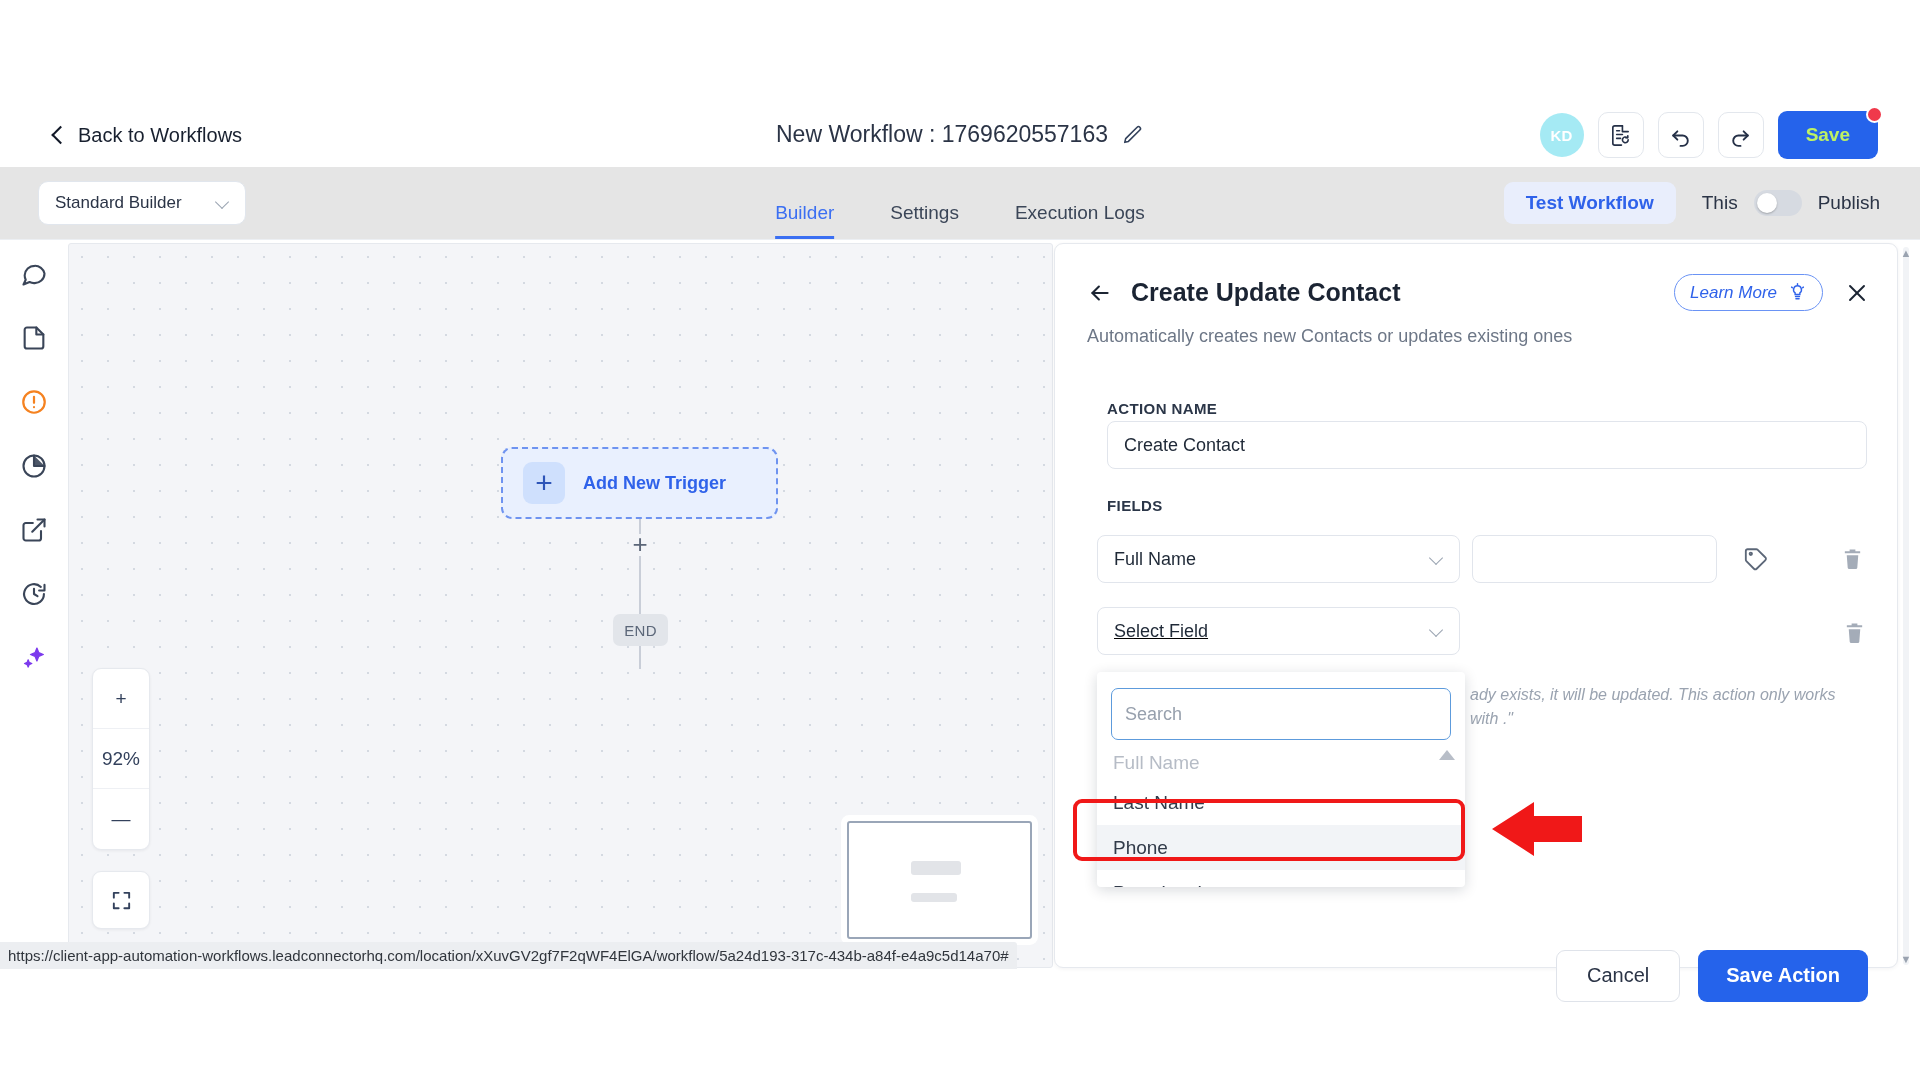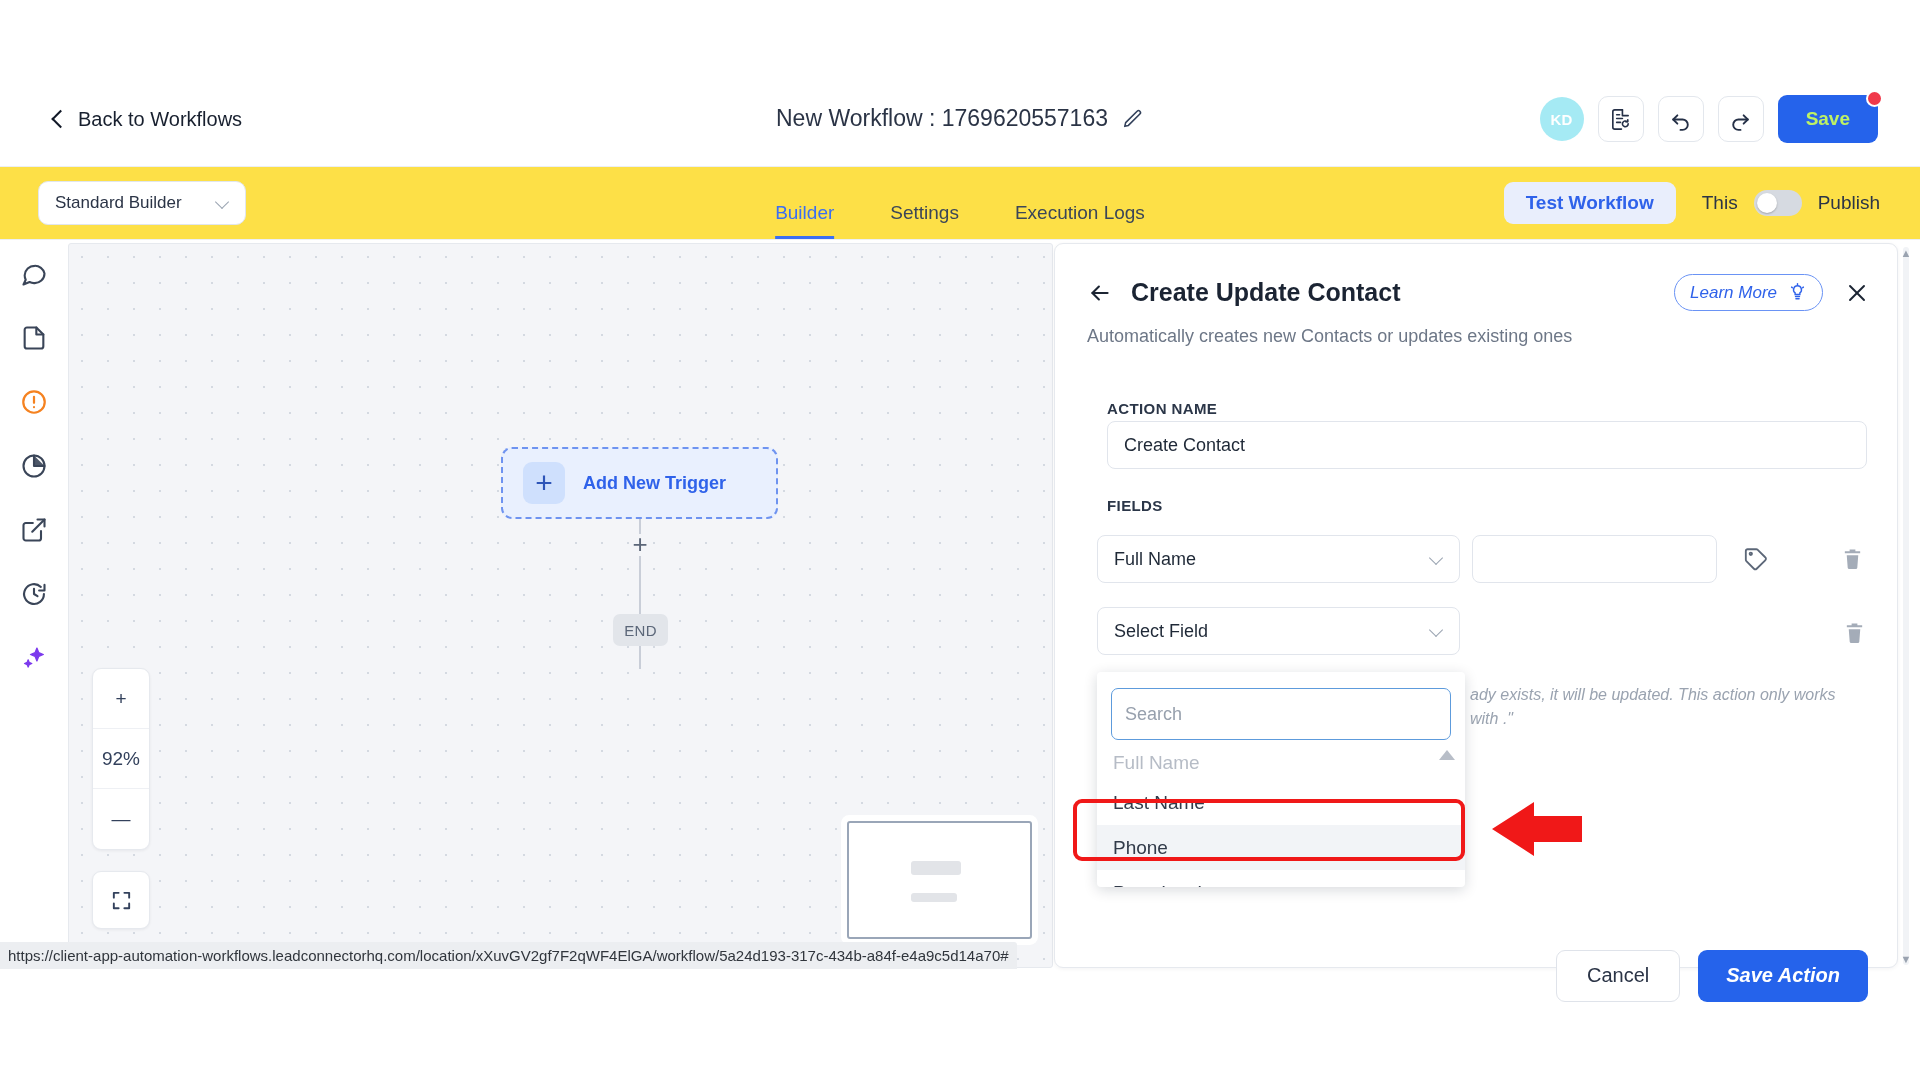--- a/index.html
+++ b/index.html
@@ -6,21 +6,21 @@
   html, body {
     width: 1920px; height: 1080px;
     font-family: "Liberation Sans", sans-serif;
     background: #ffffff;
     overflow: hidden;
   }
   #app { position: relative; width: 1920px; height: 1080px; background:#fff; }
 
   
   .topbar {
-    position:absolute; left:0; top:72px; width:1920px; height:95px;
+    position:absolute; left:0; top:88px; width:1920px; height:95px;
     background:#fff; border-bottom:1px solid #eceff3;
     display:flex; align-items:center;
   }
   .back-link {
     position:absolute; left:52px; top:50%; transform:translateY(-50%);
     display:flex; align-items:center; gap:14px;
     font-size:20px; color:#18202f; font-weight:500; cursor:pointer;
   }
   .chev-left { width:12px; height:20px; position:relative; }
   .chev-left:before{
@@ -56,21 +56,21 @@
     border:none;
   }
   .save-dot {
     position:absolute; top:-5px; right:-5px; width:17px; height:17px;
     background:#f0394b; border-radius:50%; border:2px solid #fff;
   }
 
   
   .tabbar {
     position:absolute; left:0; top:167px; width:1920px; height:73px;
-    background:#fde047; border-bottom:1px solid #eceff3;
+    background:#e5e5e5; border-bottom:1px solid #eceff3;
   }
   .builder-select {
     position:absolute; left:38px; top:50%; transform:translateY(-50%);
     width:208px; height:44px; border:1px solid #e1e6ed; border-radius:10px;
     background:#fff; display:flex; align-items:center; padding:0 16px;
     font-size:17px; color:#2b3446; cursor:pointer; justify-content:space-between;
   }
   .chev-d { width:13px;height:13px; position:relative; }
   .chev-d:before{
     content:""; position:absolute; left:1px; top:0px; width:9px;height:9px;
@@ -268,21 +268,20 @@
   }
   .btn-cancel {
     height:52px; padding:0 30px; border:1px solid #dfe3ea; border-radius:9px;
     background:#fff; color:#2b3446; font-size:20px; cursor:pointer;
     font-family:"Liberation Sans",sans-serif;
   }
   .btn-save-action {
     height:52px; padding:0 28px; border:none; border-radius:9px;
     background:#2563eb; color:#fff; font-size:20px; font-weight:600; cursor:pointer;
     font-family:"Liberation Sans",sans-serif;
-    font-style:italic;
   }
   .panel-scroll {
     position:absolute; right:4px; top:247px; width:12px; height:715px;
   }
   .ps-track { position:absolute; top:0; left:3px; width:6px; height:100%; background:#f1f3f6; border-radius:3px;}
   .ps-up, .ps-dn { position:absolute; left:0; width:12px; height:12px; color:#9aa3b0; font-size:11px; text-align:center; line-height:12px;}
   .ps-up { top:0; } .ps-dn { bottom:0; }
 </style>
 </head>
 <body>
@@ -488,21 +487,21 @@
     <div class="fval"></div>
     <svg class="tag-ic" viewBox="0 0 24 24" fill="none" stroke="currentColor" stroke-width="1.7" stroke-linecap="round" stroke-linejoin="round">
       <path d="M20.5 13.2L12.6 21a1.8 1.8 0 0 1-2.5 0l-7-7a1.8 1.8 0 0 1-.5-1.3V4.6A1.6 1.6 0 0 1 4.2 3h8.1c.5 0 .9.2 1.3.5l6.9 6.9a1.8 1.8 0 0 1 0 2.8z"></path>
       <circle cx="7.2" cy="7.2" r="1.1"></circle>
     </svg>
     <svg class="trash-ic" viewBox="0 0 24 24" fill="currentColor">
       <path d="M9 2h6v2h5v2H4V4h5V2zM6 8h12l-1 13a1.6 1.6 0 0 1-1.6 1.5H8.6A1.6 1.6 0 0 1 7 21L6 8z"></path>
     </svg>
   </div>
 
-  <div style="position:absolute;left:1097px;top:607px;display:flex;align-items:flex-end;">
+  <div style="position:absolute;left:1097px;top:607px;display:flex;align-items:flex-end;text-decoration:underline;">
     <div class="fsel">
       <span>Select Field</span>
       <span class="chev-d"></span>
     </div>
   </div>
   <svg class="trash-solo" style="left:1843px;top:620px;" viewBox="0 0 24 24" fill="currentColor">
     <path d="M9 2h6v2h5v2H4V4h5V2zM6 8h12l-1 13a1.6 1.6 0 0 1-1.6 1.5H8.6A1.6 1.6 0 0 1 7 21L6 8z"></path>
   </svg>
 
   <div class="helper-text" style="left:1470px;top:683px;">ady exists, it will be updated. This action only works with ."</div>

